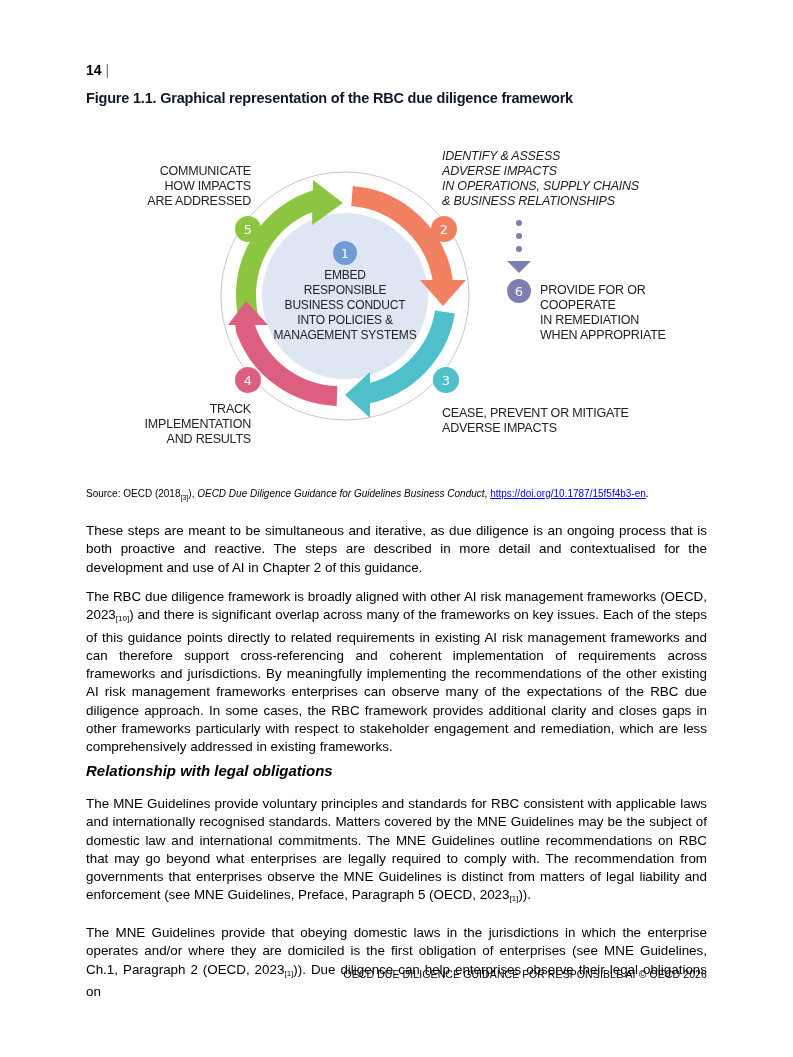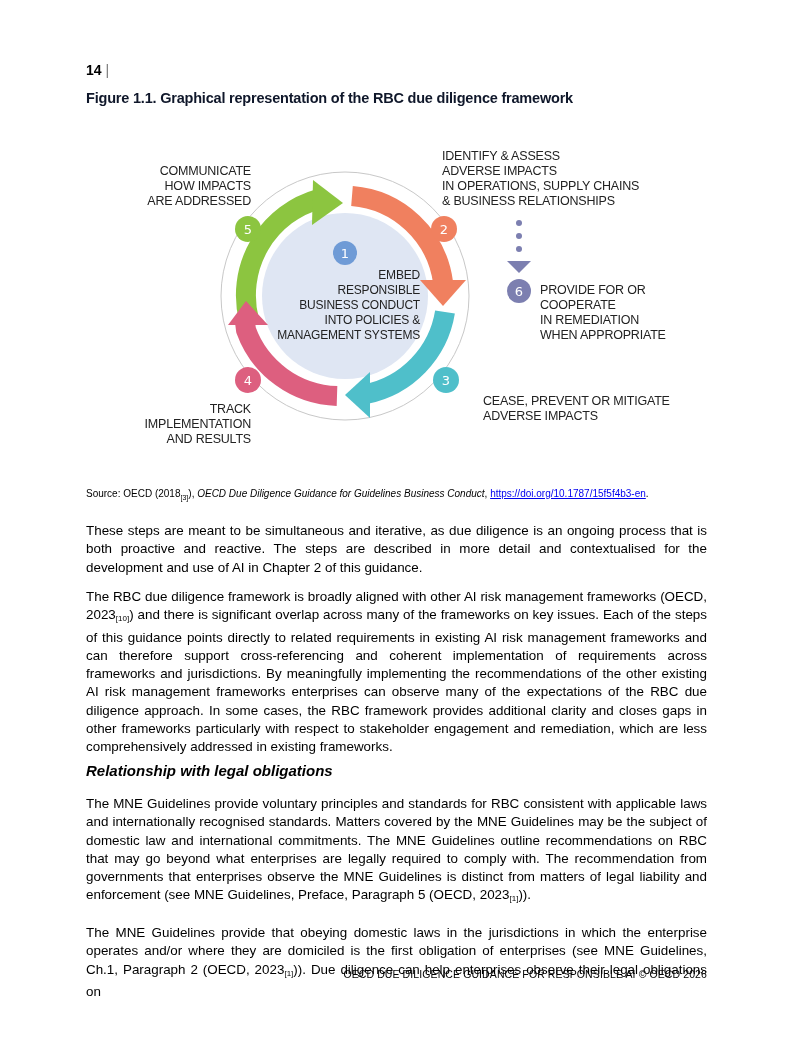--- a/index.html
+++ b/index.html
@@ -4,21 +4,21 @@
   <style>
     html, body { margin: 0; padding: 0; background: #ffffff; }
     body { width: 793px; height: 1057px; position: relative; font-family: "Liberation Sans", sans-serif; color: #000; overflow: hidden; }
     .page-num { position: absolute; left: 86px; top: 62px; font-size: 14px; font-weight: bold; }
     .page-num .bar { font-weight: normal; color: #777; margin-left: 4px; }
     .fig-title { position: absolute; left: 86px; top: 90px; font-size: 14.5px; font-weight: bold; color: #0f172a; letter-spacing: -0.2px; }
     .diagram { position: absolute; left: 0; top: 130px; width: 793px; height: 330px; }
     .diagram svg { position: absolute; left: 0; top: 0; }
     .lbl { position: absolute; font-size: 12.5px; line-height: 15px; color: #222; letter-spacing: -0.2px; text-transform: uppercase; white-space: pre-line; }
     .lbl.r { text-align: right; }
-    .lbl.c { text-align: right; }
+    .lbl.c { text-align: center; }
     .source { position: absolute; left: 86px; top: 488px; font-size: 10px; color: #000; }
     .source a { color: #0000ee; text-decoration: underline; }
     .para { position: absolute; left: 86px; width: 621px; font-size: 13.4px; line-height: 18.3px; text-align: justify; }
     .para sub { font-size: 8px; vertical-align: -2px; }
     .heading { position: absolute; left: 86px; top: 762px; font-size: 15px; font-weight: bold; font-style: italic; }
     .footer { position: absolute; right: 86px; top: 968px; font-size: 10.5px; letter-spacing: 0.1px; }
   </style>
 </head>
 <body>
 
@@ -84,25 +84,25 @@
       <circle cx="519" cy="291" r="12" fill="#7c7fb0"></circle>
       <text x="519" y="296" text-anchor="middle" font-size="13" fill="#fff" font-family="DejaVu Sans, sans-serif">6</text>
     </g>
   </svg>
 
   <div class="lbl c" style="left:270px; top:138px; width:150px; font-size:12px; line-height:15px;">EMBED
 RESPONSIBLE
 BUSINESS CONDUCT
 INTO POLICIES &amp;
 MANAGEMENT SYSTEMS</div>
-  <div class="lbl" style="left:442px; top:19px; width:220px;">IDENTIFY &amp; ASSESS
+  <div class="lbl" style="left:442px; top:19px; width:220px;font-style:italic;">IDENTIFY &amp; ASSESS
 ADVERSE IMPACTS
 IN OPERATIONS, SUPPLY CHAINS
 &amp; BUSINESS RELATIONSHIPS</div>
-  <div class="lbl" style="left:442px; top:264px; width:220px;margin-left:41px;">CEASE, PREVENT OR MITIGATE
+  <div class="lbl" style="left:442px; top:276px; width:220px;">CEASE, PREVENT OR MITIGATE
 ADVERSE IMPACTS</div>
   <div class="lbl r" style="left:100px; top:272px; width:151px;">TRACK
 IMPLEMENTATION
 AND RESULTS</div>
   <div class="lbl r" style="left:100px; top:34px; width:151px;">COMMUNICATE
 HOW IMPACTS
 ARE ADDRESSED</div>
   <div class="lbl" style="left:540px; top:153px; width:160px;">PROVIDE FOR OR
 COOPERATE
 IN REMEDIATION

